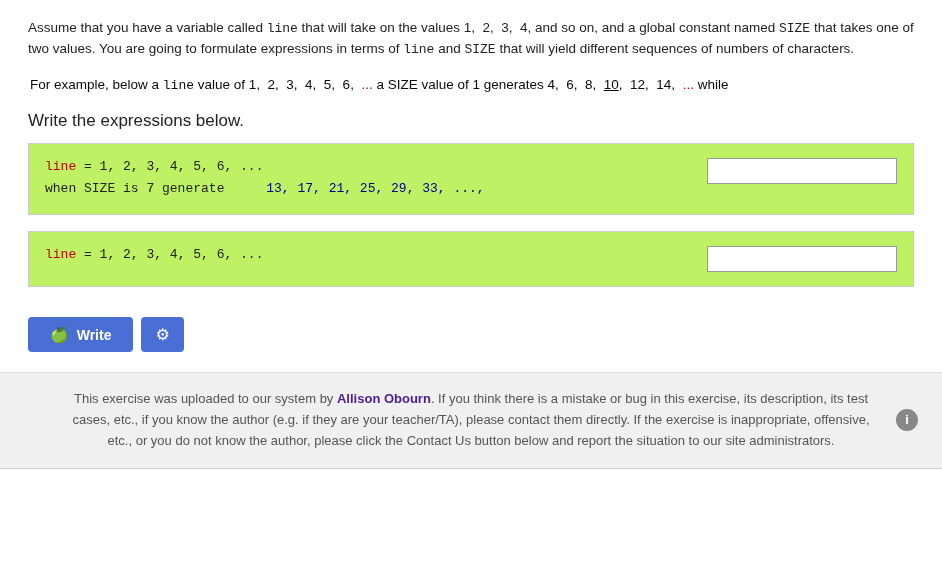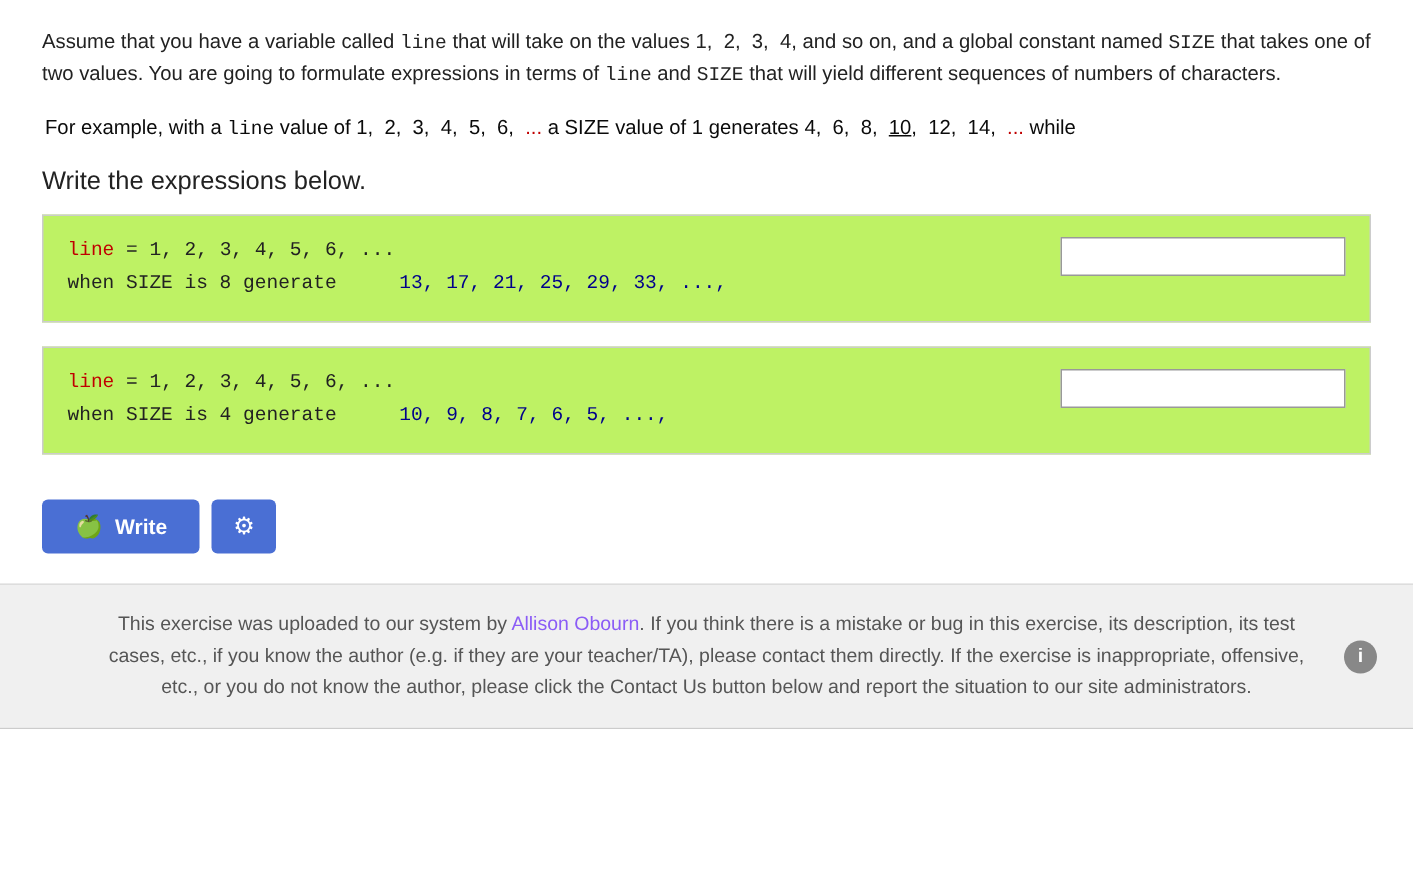--- a/index.html
+++ b/index.html
@@ -109,22 +109,22 @@
       border-top: 1px solid #ddd;
       padding: 16px 60px;
       text-align: center;
       font-size: 13px;
       color: #555;
       line-height: 1.6;
       position: relative;
       margin-top: 20px;
     }
     .footer-info .author-name {
-      font-weight: normal;
-      color: #8b5cf6;
+      font-weight: bold;
+      color: #4c1d95;
     }
     .info-icon {
       display: inline-flex;
       align-items: center;
       justify-content: center;
       width: 22px;
       height: 22px;
       background: #888;
       color: #fff;
       border-radius: 50%;
@@ -146,49 +146,46 @@
 <body>
 
 <div class="main-content">
   <div class="intro-text">
     Assume that you have a variable called <code>line</code> that will take on the values 1,&nbsp; 2,&nbsp; 3,&nbsp; 4, and so on, and a global constant named
     <code>SIZE</code> that takes one of two values. You are going to formulate expressions in terms of <code>line</code> and <code>SIZE</code> that will yield different
     sequences of numbers of characters.
   </div>
 
   <div class="example-text">
-    <span>For example, with a </span><span class="mono">line</span><span> value of 1,&nbsp; 2,&nbsp; 3,&nbsp; 4,&nbsp; 5,&nbsp; 6,&nbsp; <span style="color:#c00000;">...</span> a SIZE value of 1 generates <span class="bold-val">4,&nbsp; 6,&nbsp; 8,&nbsp; <span style="text-decoration:underline;">10</span>,&nbsp; 12,&nbsp; 14,&nbsp; <span style="color:#c00000;">...</span></span> while</span><br>
+    <span>For example, below a </span><span class="mono">line</span><span> value of 1,&nbsp; 2,&nbsp; 3,&nbsp; 4,&nbsp; 5,&nbsp; 6,&nbsp; <span style="color:#c00000;">...</span> a SIZE value of 1 generates <span class="bold-val">4,&nbsp; 6,&nbsp; 8,&nbsp; <span style="text-decoration:underline;">10</span>,&nbsp; 12,&nbsp; 14,&nbsp; <span style="color:#c00000;">...</span></span> while</span><br>
   </div>
 
   <div class="write-label">Write the expressions below.</div>
 
   <div class="exercise-box">
     <div class="exercise-row">
       <div class="exercise-code">
         <div>
           <span class="code-red">line</span><span class="code-default"> = 1, 2, 3, 4, 5, 6, ...</span>
         </div>
         <div>
-          <span class="code-default">when SIZE is 8 generate </span><span class="code-blue bold-val">13, 17, 21, 25, 29, 33, ...,</span>
+          <span class="code-default">when SIZE is 7 generate </span><span class="code-blue bold-val">13, 17, 21, 25, 29, 33, ...,</span>
         </div>
       </div>
       <div class="exercise-input-wrap">
         <input class="exercise-input" type="text" style="">
       </div>
     </div>
   </div>
 
   <div class="exercise-box">
     <div class="exercise-row">
       <div class="exercise-code">
         <div>
           <span class="code-red">line</span><span class="code-default"> = 1, 2, 3, 4, 5, 6, ...</span>
-        </div>
-        <div>
-          <span class="code-default">when SIZE is 4 generate </span><span class="code-blue bold-val">10, 9, 8, 7, 6, 5, ...,</span>
         </div>
       </div>
       <div class="exercise-input-wrap">
         <input class="exercise-input" type="text" style="">
       </div>
     </div>
   </div>
 </div>
 
 <div class="buttons-row">

